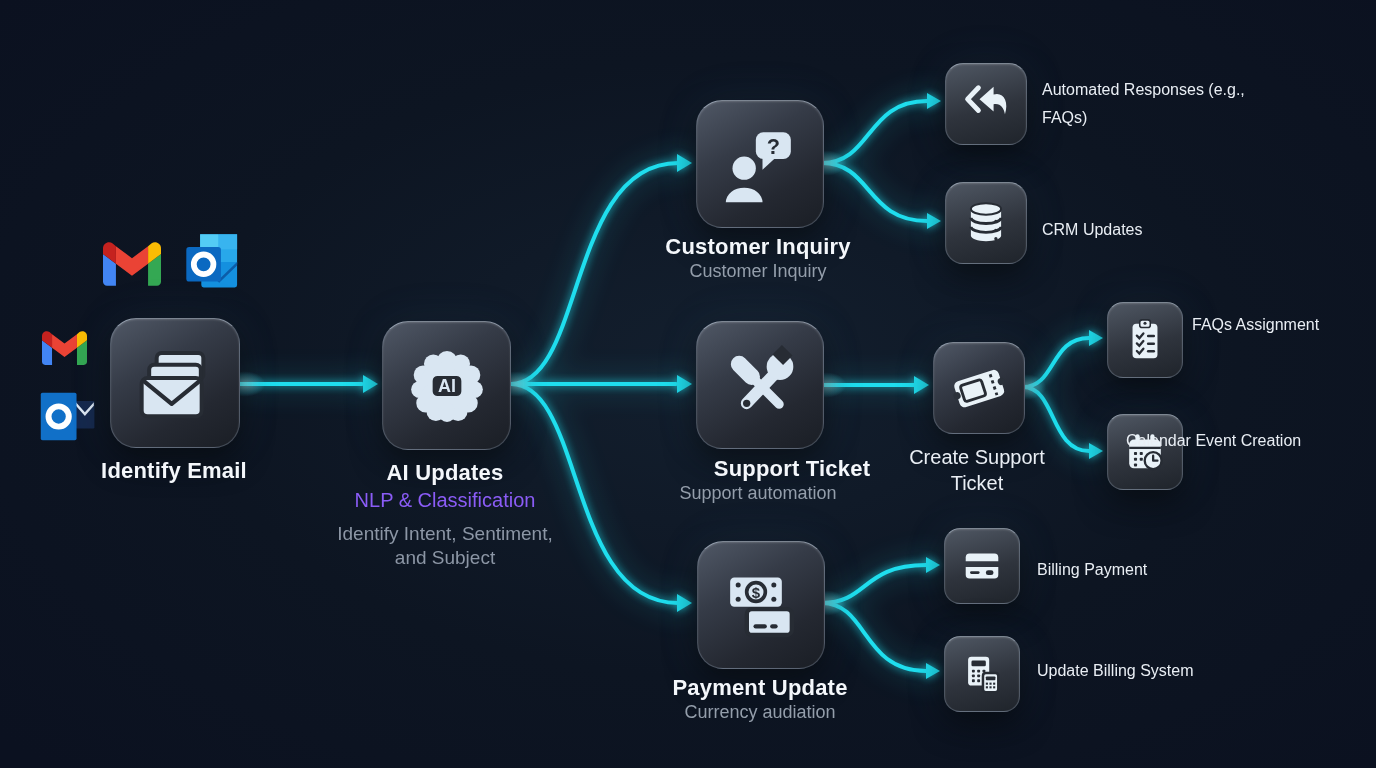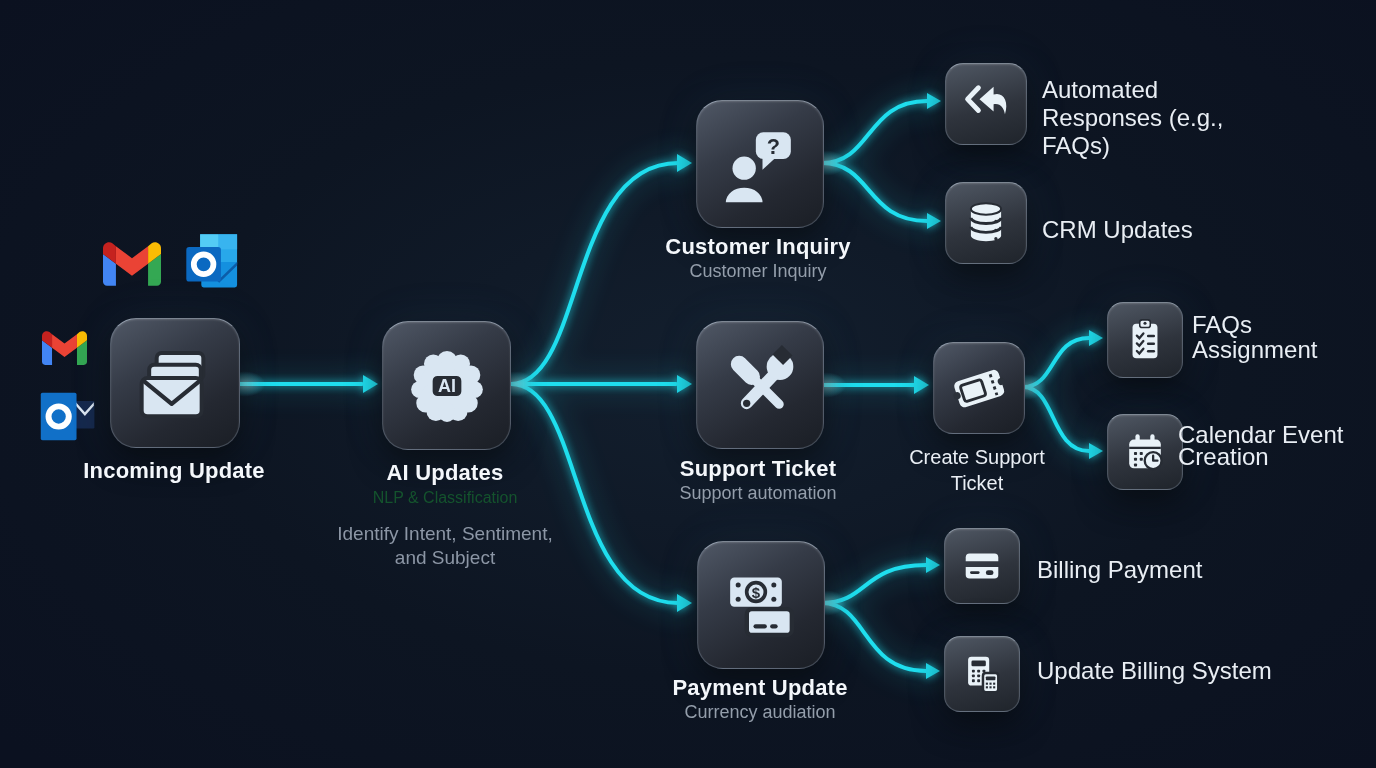--- a/index.html
+++ b/index.html
@@ -26,21 +26,21 @@
     border:1px solid rgba(165,180,200,.30);border-top-color:rgba(215,230,245,.50);
     box-shadow:0 14px 30px rgba(0,0,0,.50), 0 0 46px rgba(90,140,175,.10), inset 0 1px 2px rgba(255,255,255,.16);
   }
   .tile{border-radius:18px;color:#e9f2f8;
     background:linear-gradient(165deg,#4f5763 0%,#2f343d 55%,#1f242b 100%);}
   .node svg{display:block;}
   
   .title{position:absolute;font-size:22px;font-weight:700;color:#f4f7fb;text-align:center;letter-spacing:.2px;}
   .sub{position:absolute;font-size:18px;font-weight:400;color:#949eab;text-align:center;}
   .desc{position:absolute;font-size:19px;font-weight:400;color:#8c96a5;text-align:center;line-height:24px;}
-  .out-label{position:absolute;font-size:24px;font-weight:400;color:#e9eef4;line-height:28px;}
+  .out-label{position:absolute;font-size:16px;font-weight:400;color:#e9eef4;line-height:28px;}
   .mini-label{position:absolute;font-size:20px;font-weight:400;color:#e9eef4;text-align:center;line-height:26px;}
   svg text{font-family:"Liberation Sans", sans-serif;}
 </style>
 </head>
 <body>
 
 <svg id="edges" width="1376" height="768" viewBox="0 0 1376 768">
   <g>
     <path d="M238 384 H362"></path>
       <polygon points="378,384 363,375 363,393"></polygon>
@@ -134,21 +134,21 @@
 </div>
 
 <div class="node" style="left:110px;top:318px;width:128px;height:128px">
   <svg width="80" height="80" viewBox="0 0 48 48">
     <rect x="13" y="6" width="28" height="16" rx="3" fill="currentColor" stroke="#272c34" stroke-width="2.4"></rect>
     <rect x="8.5" y="13" width="31" height="18" rx="3" fill="currentColor" stroke="#272c34" stroke-width="2.4"></rect>
     <rect x="4" y="21" width="36" height="23" rx="3.5" fill="currentColor" stroke="#272c34" stroke-width="2.4"></rect>
     <path d="M5.5 23 L22 36.5 L38.5 23" fill="none" stroke="#272c34" stroke-width="2.6" stroke-linecap="round" stroke-linejoin="round"></path>
   </svg>
 </div>
-<div class="title" style="left:74px;top:458px;width:200px">Incoming Update</div>
+<div class="title" style="left:74px;top:458px;width:200px">Identify Email</div>
 
 <div class="node" style="left:382px;top:321px;width:127px;height:127px">
   <svg width="82" height="82" viewBox="0 0 48 48">
     <g fill="currentColor">
       <circle cx="24" cy="9.5" r="6"></circle>
         <circle cx="16" cy="11" r="5.5"></circle>
         <circle cx="32" cy="11" r="5.5"></circle>
       <circle cx="10" cy="17.5" r="5.5"></circle>
         <circle cx="38" cy="17.5" r="5.5"></circle>
       <circle cx="8" cy="26" r="5"></circle>
@@ -162,21 +162,21 @@
       <circle cx="16" cy="20" r="7"></circle>
         <circle cx="32" cy="20" r="7"></circle>
       <circle cx="16" cy="30" r="7"></circle>
         <circle cx="32" cy="30" r="7"></circle>
     </g>
     <rect x="14.5" y="17" width="19" height="14" rx="4" fill="#272c34" stroke="currentColor" stroke-width="2.2"></rect>
     <text x="24" y="27.6" text-anchor="middle" font-size="10.5" font-weight="bold" fill="currentColor">AI</text>
   </svg>
 </div>
 <div class="title" style="left:345px;top:460px;width:200px">AI Updates</div>
-<div class="sub" style="left:335px;top:489px;width:220px;font-size:16px;color:#14532d">NLP &amp; Classification</div>
+<div class="sub" style="left:335px;top:489px;width:220px;font-size:20px;color:#8b5cf6">NLP &amp; Classification</div>
 <div class="desc" style="left:330px;top:522px;width:230px">Identify Intent, Sentiment, and Subject</div>
 
 <div class="node" style="left:696px;top:100px;width:126px;height:126px">
   <svg width="80" height="80" viewBox="0 0 48 48">
     <rect x="21.5" y="5" width="21" height="16" rx="4.5" fill="currentColor"></rect>
     <path d="M25.5 20.5 v7 l7.5 -7 z" fill="currentColor"></path>
     <text x="32" y="17.8" text-anchor="middle" font-size="13" font-weight="bold" fill="#272c34">?</text>
     <circle cx="14.5" cy="26.5" r="7" fill="currentColor"></circle>
     <path d="M3.5 47 a11 8.8 0 0 1 22 0 Z" fill="currentColor"></path>
   </svg>
@@ -187,21 +187,21 @@
 <div class="node" style="left:696px;top:321px;width:126px;height:126px">
   <svg width="80" height="80" viewBox="0 0 48 48">
     <line x1="34" y1="16" x2="16" y2="35" stroke="currentColor" stroke-width="7" stroke-linecap="round"></line>
     <circle cx="36" cy="13" r="8" fill="currentColor"></circle>
     <rect x="33" y="2" width="9" height="8" fill="#272c34" transform="rotate(45 37.5 6)"></rect>
     <circle cx="16" cy="35" r="2.2" fill="#272c34"></circle>
     <line x1="11.5" y1="11.5" x2="19" y2="19" stroke="currentColor" stroke-width="10" stroke-linecap="round"></line>
     <line x1="19.5" y1="19.5" x2="35.5" y2="35.5" stroke="currentColor" stroke-width="5.5" stroke-linecap="round"></line>
   </svg>
 </div>
-<div class="title" style="left:658px;top:456px;width:200px">Support Ticket</div>
+<div class="title" style="left:692px;top:456px;width:200px">Support Ticket</div>
 <div class="sub" style="left:658px;top:483px;width:200px">Support automation</div>
 
 <div class="node" style="left:697px;top:541px;width:126px;height:126px">
   <svg width="80" height="80" viewBox="0 0 48 48">
     <rect x="5.5" y="7.5" width="31" height="17.5" rx="2.5" fill="currentColor"></rect>
     <circle cx="21" cy="16.2" r="5.6" fill="none" stroke="#272c34" stroke-width="2.2"></circle>
     <text x="21" y="19.6" text-anchor="middle" font-size="9" font-weight="bold" fill="#272c34">$</text>
     <circle cx="10.3" cy="12" r="1.5" fill="#272c34"></circle>
       <circle cx="31.7" cy="12" r="1.5" fill="#272c34"></circle>
     <circle cx="10.3" cy="20.5" r="1.5" fill="#272c34"></circle>
@@ -277,21 +277,21 @@
       <rect x="12.5" y="24" width="3.2" height="3.2" rx="0.8"></rect>
         <rect x="18.5" y="24" width="3.2" height="3.2" rx="0.8"></rect>
       <rect x="12.5" y="30" width="3.2" height="3.2" rx="0.8"></rect>
         <rect x="18.5" y="30" width="3.2" height="3.2" rx="0.8"></rect>
       <rect x="12.5" y="36" width="3.2" height="3.2" rx="0.8"></rect>
     </g>
     <circle cx="32.5" cy="33" r="8.8" fill="currentColor" stroke="#272c34" stroke-width="2.4"></circle>
     <path d="M32.5 33 V27.8 M32.5 33 H37" stroke="#272c34" stroke-width="2.4" stroke-linecap="round" fill="none"></path>
   </svg>
 </div>
-<div class="out-label" style="left:1178px;top:424px;width:185px;line-height:22px">Calendar Event Creation</div>
+<div class="out-label" style="left:1126px;top:424px;width:185px;line-height:34px">Calendar Event Creation</div>
 
 <div class="node tile" style="left:944px;top:528px;width:74px;height:74px;border-radius:16px">
   <svg width="46" height="46" viewBox="0 0 48 48">
     <path d="M7 15 a4 4 0 0 1 4 -4 h26 a4 4 0 0 1 4 4 v4 H7 Z" fill="currentColor"></path>
     <path d="M7 25 h34 v8 a4 4 0 0 1 -4 4 H11 a4 4 0 0 1 -4 -4 Z" fill="currentColor"></path>
     <rect x="11.5" y="29.5" width="10" height="2.8" rx="1.4" fill="#272c34"></rect>
     <rect x="28" y="28.5" width="8" height="5" rx="2.5" fill="#272c34"></rect>
   </svg>
 </div>
 <div class="out-label" style="left:1037px;top:556px;width:240px">Billing Payment</div>

